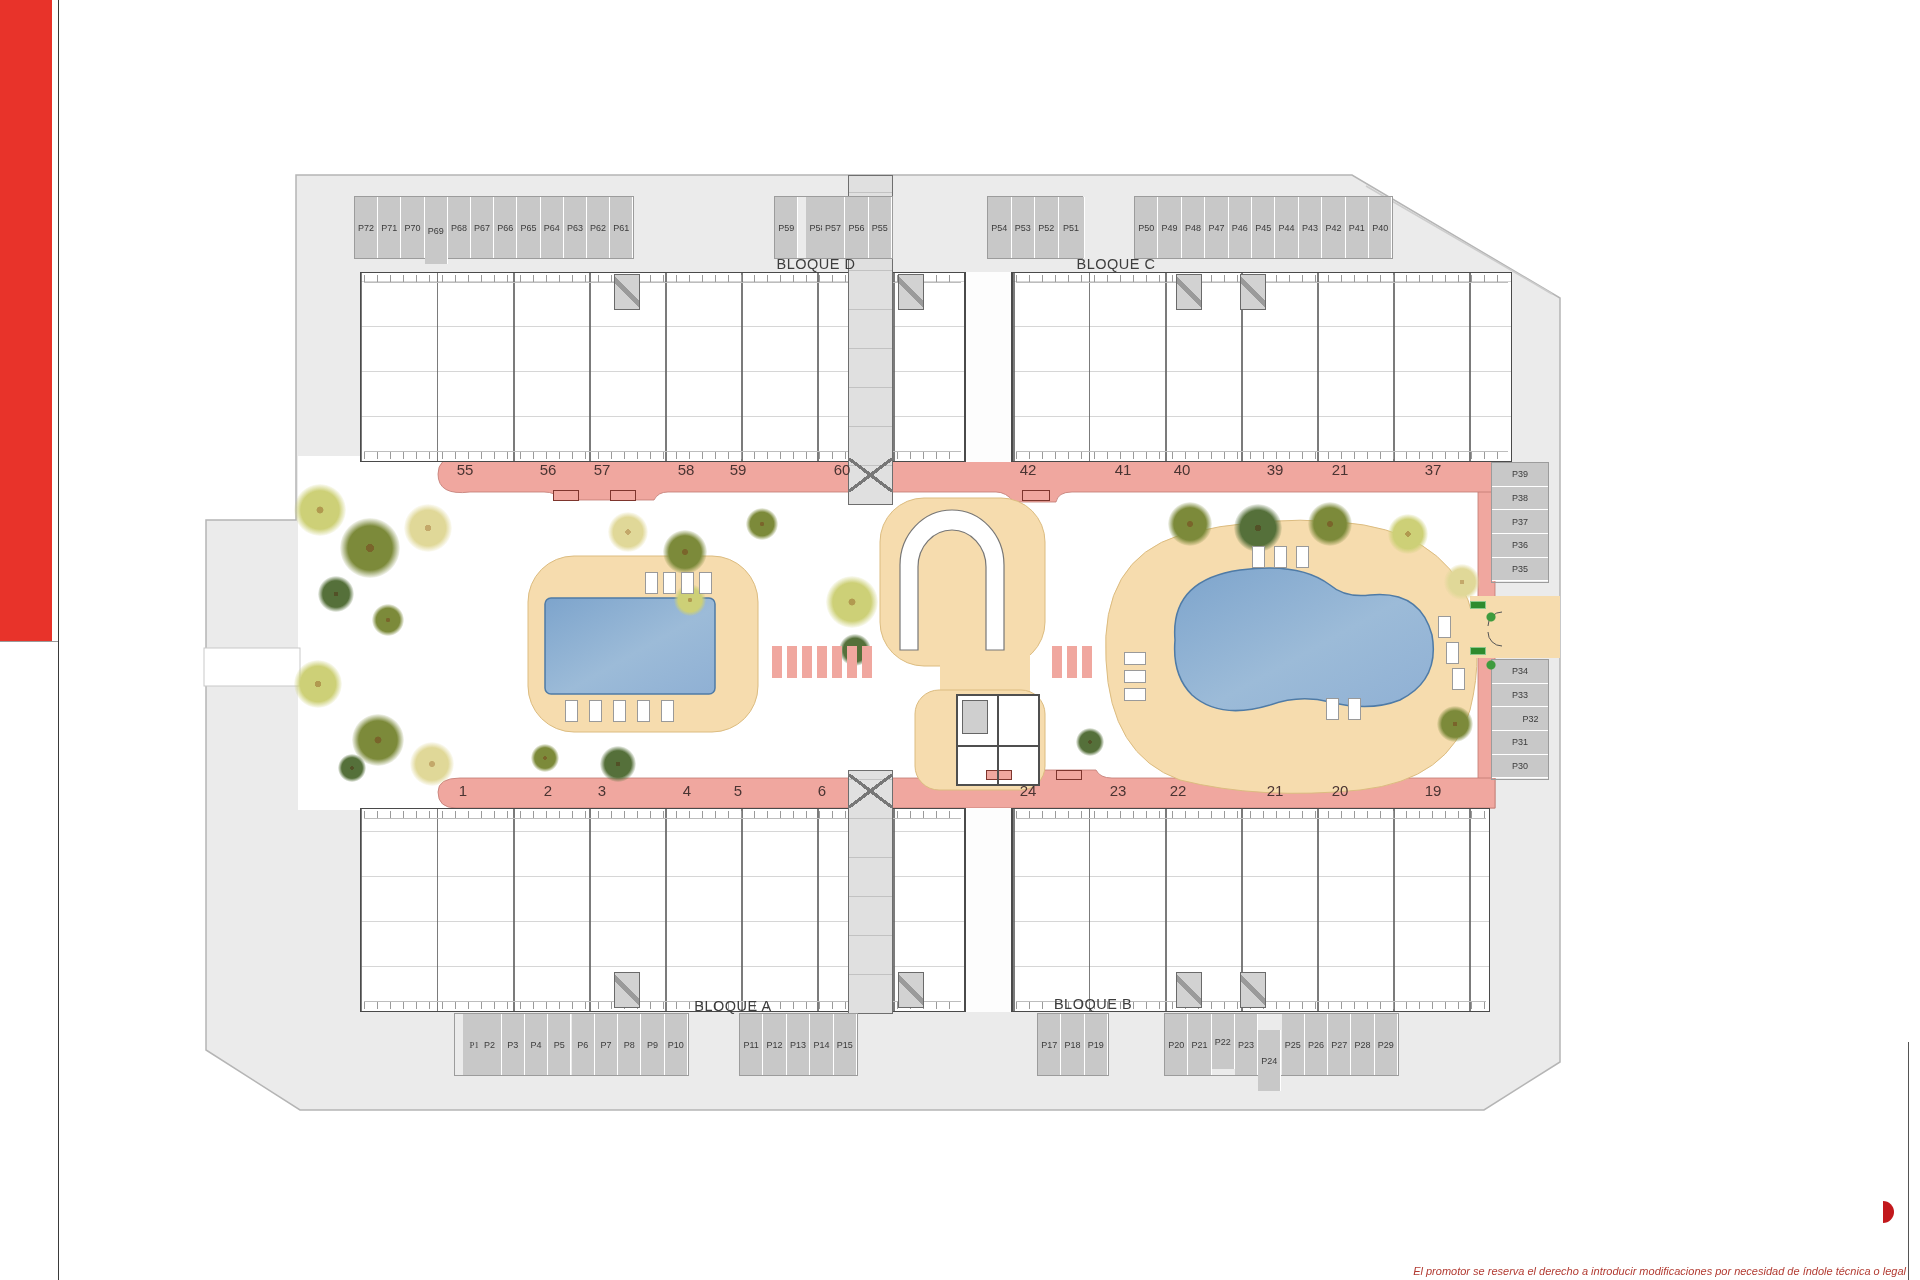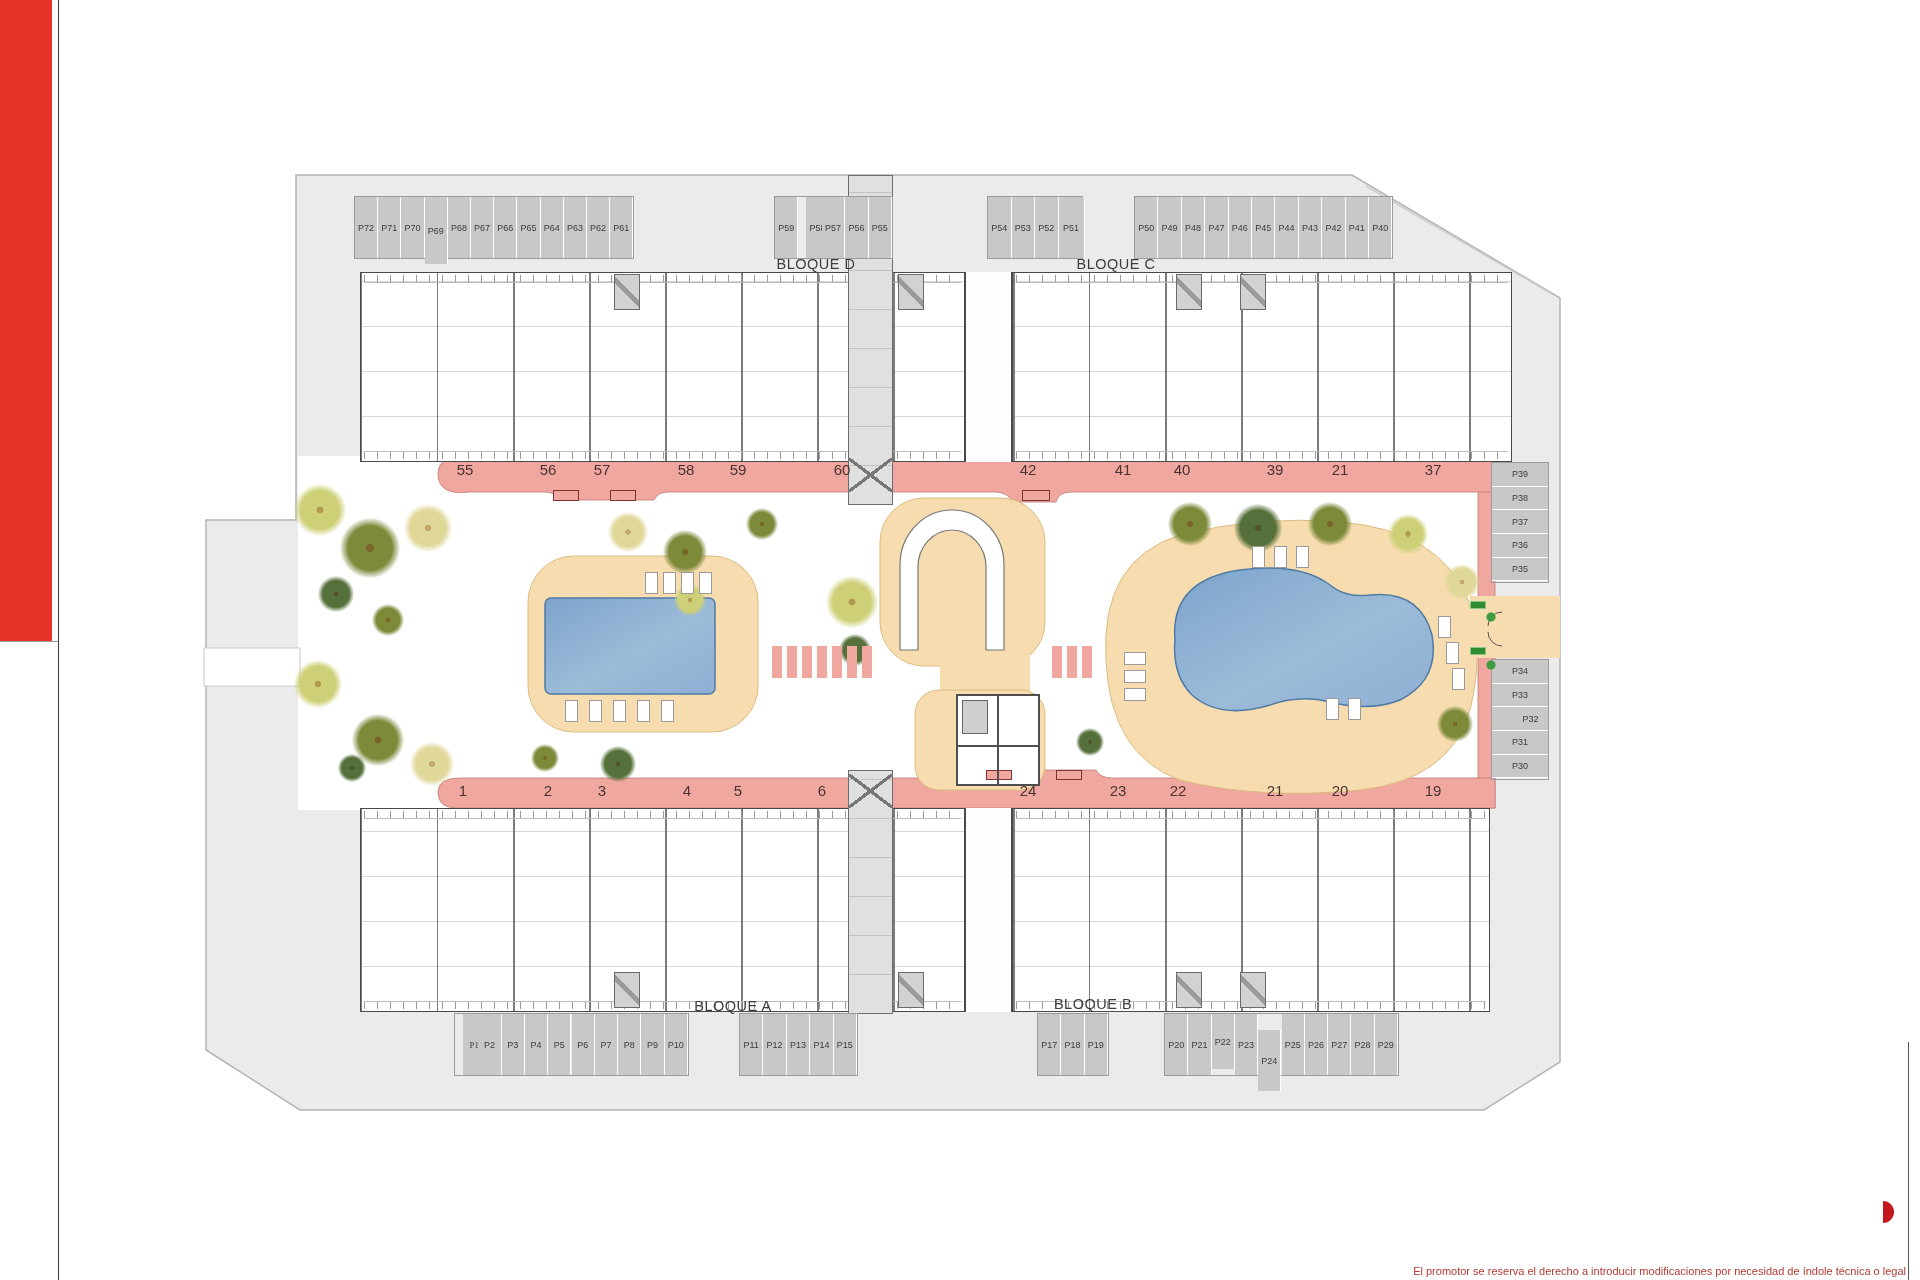--- a/index.html
+++ b/index.html
@@ -56,21 +56,21 @@
   .gsign{position:absolute;z-index:5;width:16px;height:8px;background:#2e8b2e;border:1px solid #8cc88c;box-sizing:border-box;}
   .shrub{position:absolute;z-index:5;width:10px;height:10px;border-radius:50%;
       background:radial-gradient(circle,#3e9b3e 0 55%, rgba(62,155,62,0) 75%);}
   
   .redbar{position:absolute;z-index:6;left:0;top:0;width:52px;height:642px;background:#e8332a;}
   .vline1{position:absolute;z-index:6;left:58px;top:0;width:1px;height:1280px;background:#3a3a3a;}
   .htick{position:absolute;z-index:6;left:0;top:641px;width:58px;height:1px;background:#9a9a9a;}
   .vline2{position:absolute;z-index:6;left:1908px;top:1042px;width:1px;height:238px;background:#555;}
   .halfmoon{position:absolute;z-index:6;left:1883px;top:1201px;width:11px;height:22px;
       background:#c2181c;border-radius:0 11px 11px 0;}
-  .disclaimer{position:absolute;z-index:6;right:14px;bottom:3px;font-size:11px;color:#b23b32;}
+  .disclaimer{position:absolute;z-index:6;right:14px;bottom:3px;font-size:11px;font-style:italic;color:#b23b32;}
 </style>
 </head>
 <body>
 
 <div id="plan">
 
   <svg class="layer" width="1920" height="1280" viewBox="0 0 1920 1280">
     <defs>
       <linearGradient id="poolg" x1="0" y1="0" x2="1" y2="1">
         <stop offset="0" stop-color="#7da4cc"></stop>

